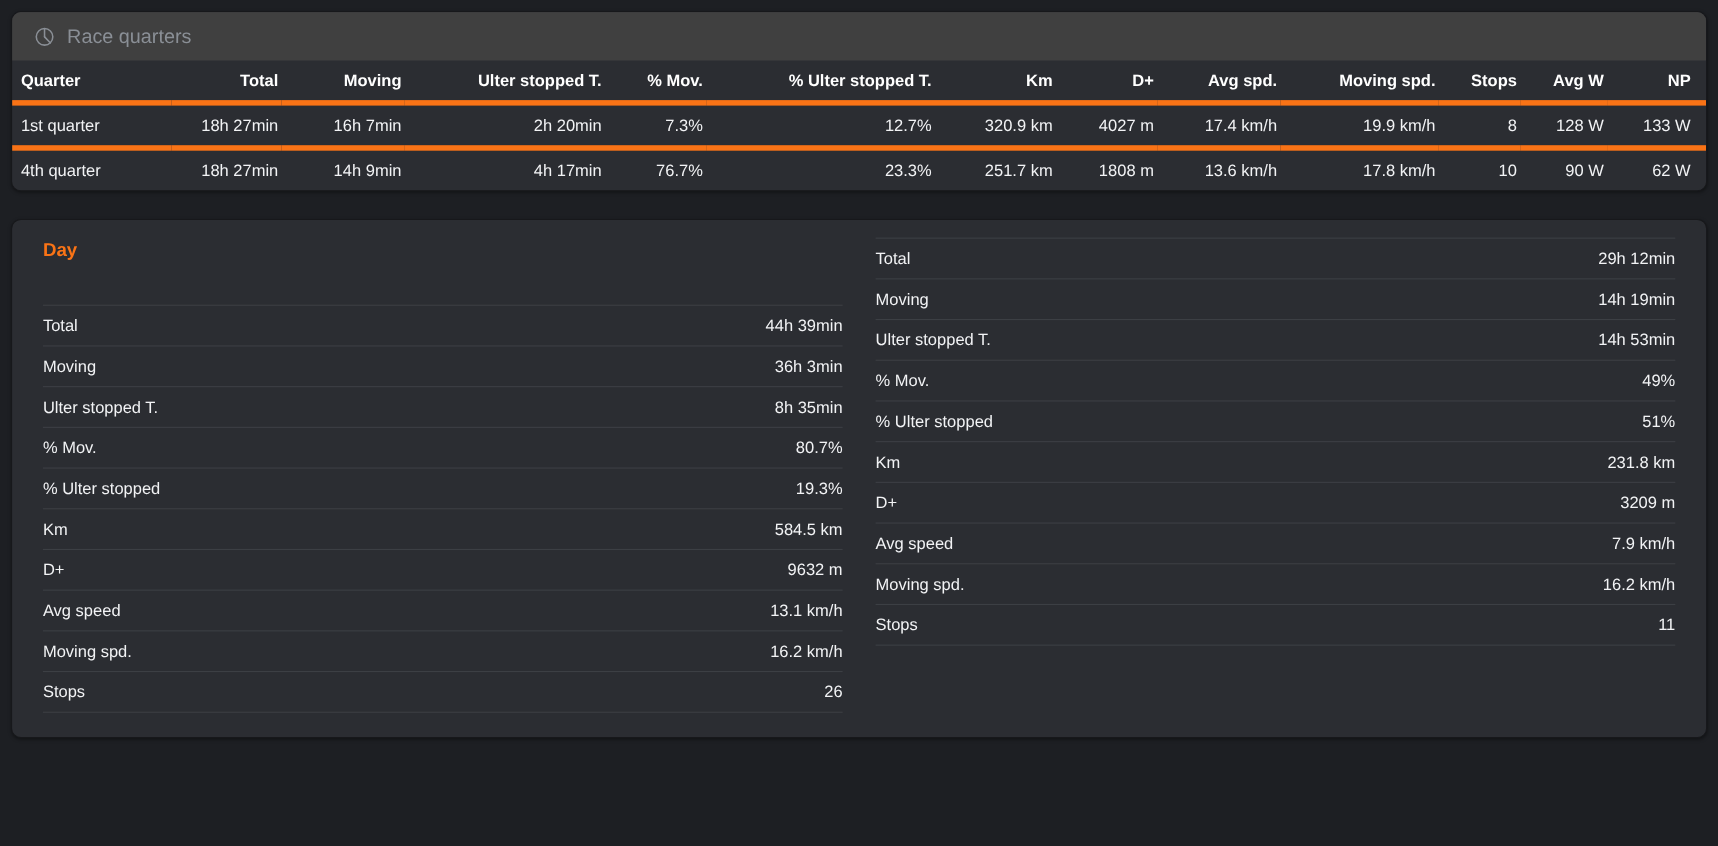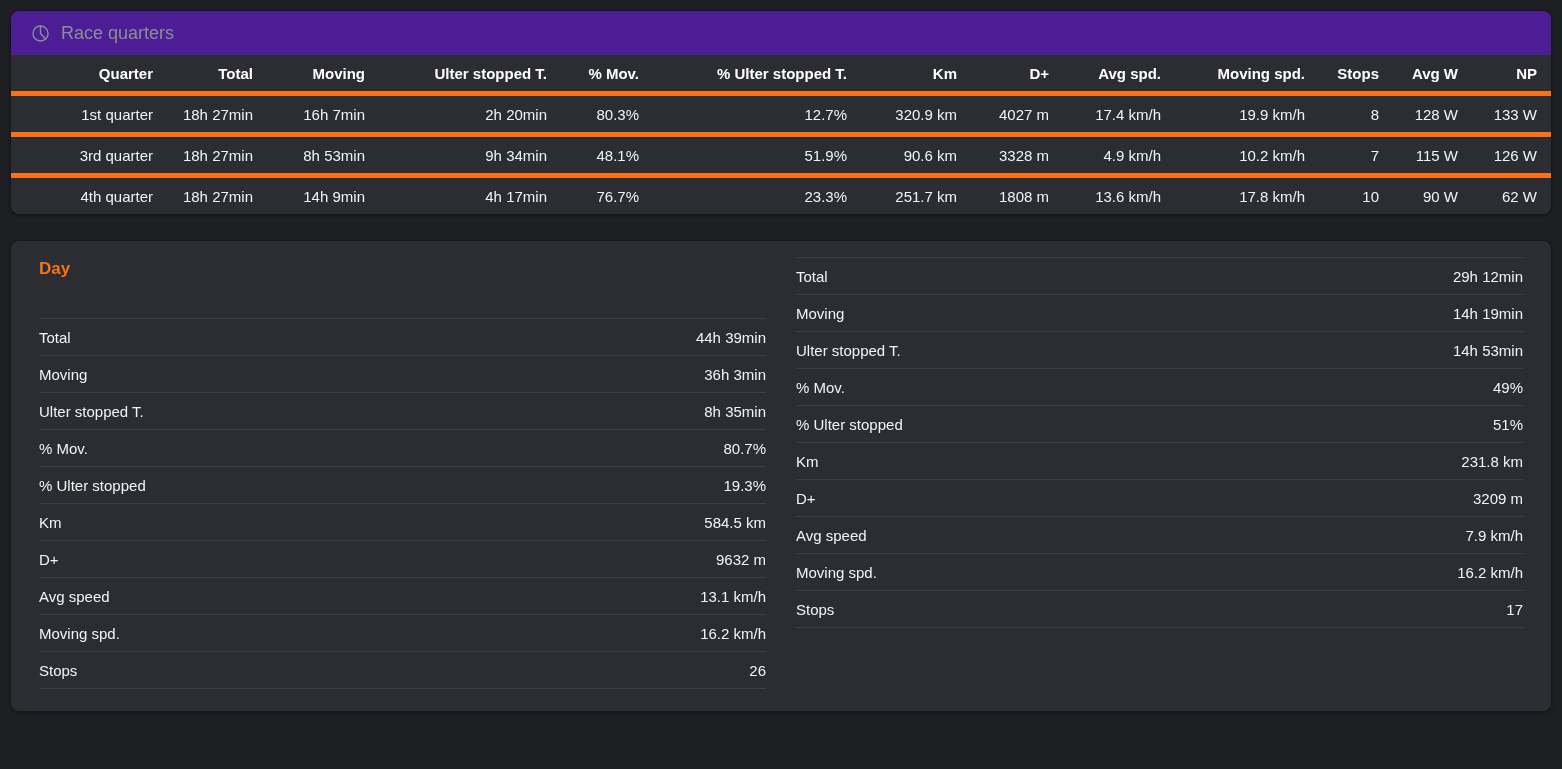--- a/index.html
+++ b/index.html
@@ -8,31 +8,31 @@
     background:#1d1f23; padding:10px 10px;
     font-family:"Liberation Sans", sans-serif; color:#f2f3f5;
     -webkit-font-smoothing:antialiased;
   }
   .panel {
     background:#2b2d32; border:1px solid #17181b; border-radius:9px;
     overflow:hidden; box-shadow:0 1px 3px rgba(0,0,0,.35);
   }
   .panel + .panel { margin-top:25px; }
   .panel-header {
-    height:44px; background:#4c1d95; display:flex; align-items:center;
+    height:44px; background:#404040; display:flex; align-items:center;
     gap:10px; padding:0 19px; color:#8a8f96; font-size:18px; cursor:pointer;
   }
   .panel-header svg { flex:0 0 auto; display:block; }
 
   
   table { width:100%; border-collapse:collapse; table-layout:fixed; font-size:15px; }
   th,td { height:36px; padding:0 3px; text-align:right; white-space:nowrap; overflow:hidden; }
   th { font-weight:700; color:#ffffff; }
   td { font-weight:400; color:#f2f3f5; }
-  th.c-first, td.c-first { text-align:right; padding-left:8px; }
+  th.c-first, td.c-first { text-align:left; padding-left:8px; }
   th.c-last,  td.c-last  { padding-right:14px; }
   tbody tr { border-top:5px solid #f97316; }
 
   
   .dvn-body { padding:16px 28px 22px; }
   .dvn-grid { display:grid; grid-template-columns:1fr 1fr; column-gap:30px; }
   .dvn-heading {
     color:#f97316; font-weight:700; font-size:17px; line-height:24px;
     margin:0 0 37px 0;
   }
@@ -93,44 +93,29 @@
           <th>Avg W</th>
           <th class="c-last">NP</th>
         </tr>
       </thead>
       <tbody>
         <tr>
           <td class="c-first">1st quarter</td>
           <td>18h 27min</td>
           <td>16h 7min</td>
           <td>2h 20min</td>
-          <td>80.3%</td>
+          <td>7.3%</td>
           <td>12.7%</td>
           <td>320.9 km</td>
           <td>4027 m</td>
           <td>17.4 km/h</td>
           <td>19.9 km/h</td>
           <td>8</td>
           <td>128 W</td>
           <td class="c-last">133 W</td>
-        </tr>
-        <tr>
-          <td class="c-first">3rd quarter</td>
-          <td>18h 27min</td>
-          <td>8h 53min</td>
-          <td>9h 34min</td>
-          <td>48.1%</td>
-          <td>51.9%</td>
-          <td>90.6 km</td>
-          <td>3328 m</td>
-          <td>4.9 km/h</td>
-          <td>10.2 km/h</td>
-          <td>7</td>
-          <td>115 W</td>
-          <td class="c-last">126 W</td>
         </tr>
         <tr>
           <td class="c-first">4th quarter</td>
           <td>18h 27min</td>
           <td>14h 9min</td>
           <td>4h 17min</td>
           <td>76.7%</td>
           <td>23.3%</td>
           <td>251.7 km</td>
           <td>1808 m</td>
@@ -228,21 +213,21 @@
             <div class="stat-row">
               <span class="stat-label">Avg speed</span>
               <span class="stat-value">7.9 km/h</span>
             </div>
             <div class="stat-row">
               <span class="stat-label">Moving spd.</span>
               <span class="stat-value">16.2 km/h</span>
             </div>
             <div class="stat-row">
               <span class="stat-label">Stops</span>
-              <span class="stat-value">17</span>
+              <span class="stat-value">11</span>
             </div>
           </div>
         </div>
 
       </div>
     </div>
   </section>
 
 </div>
 

